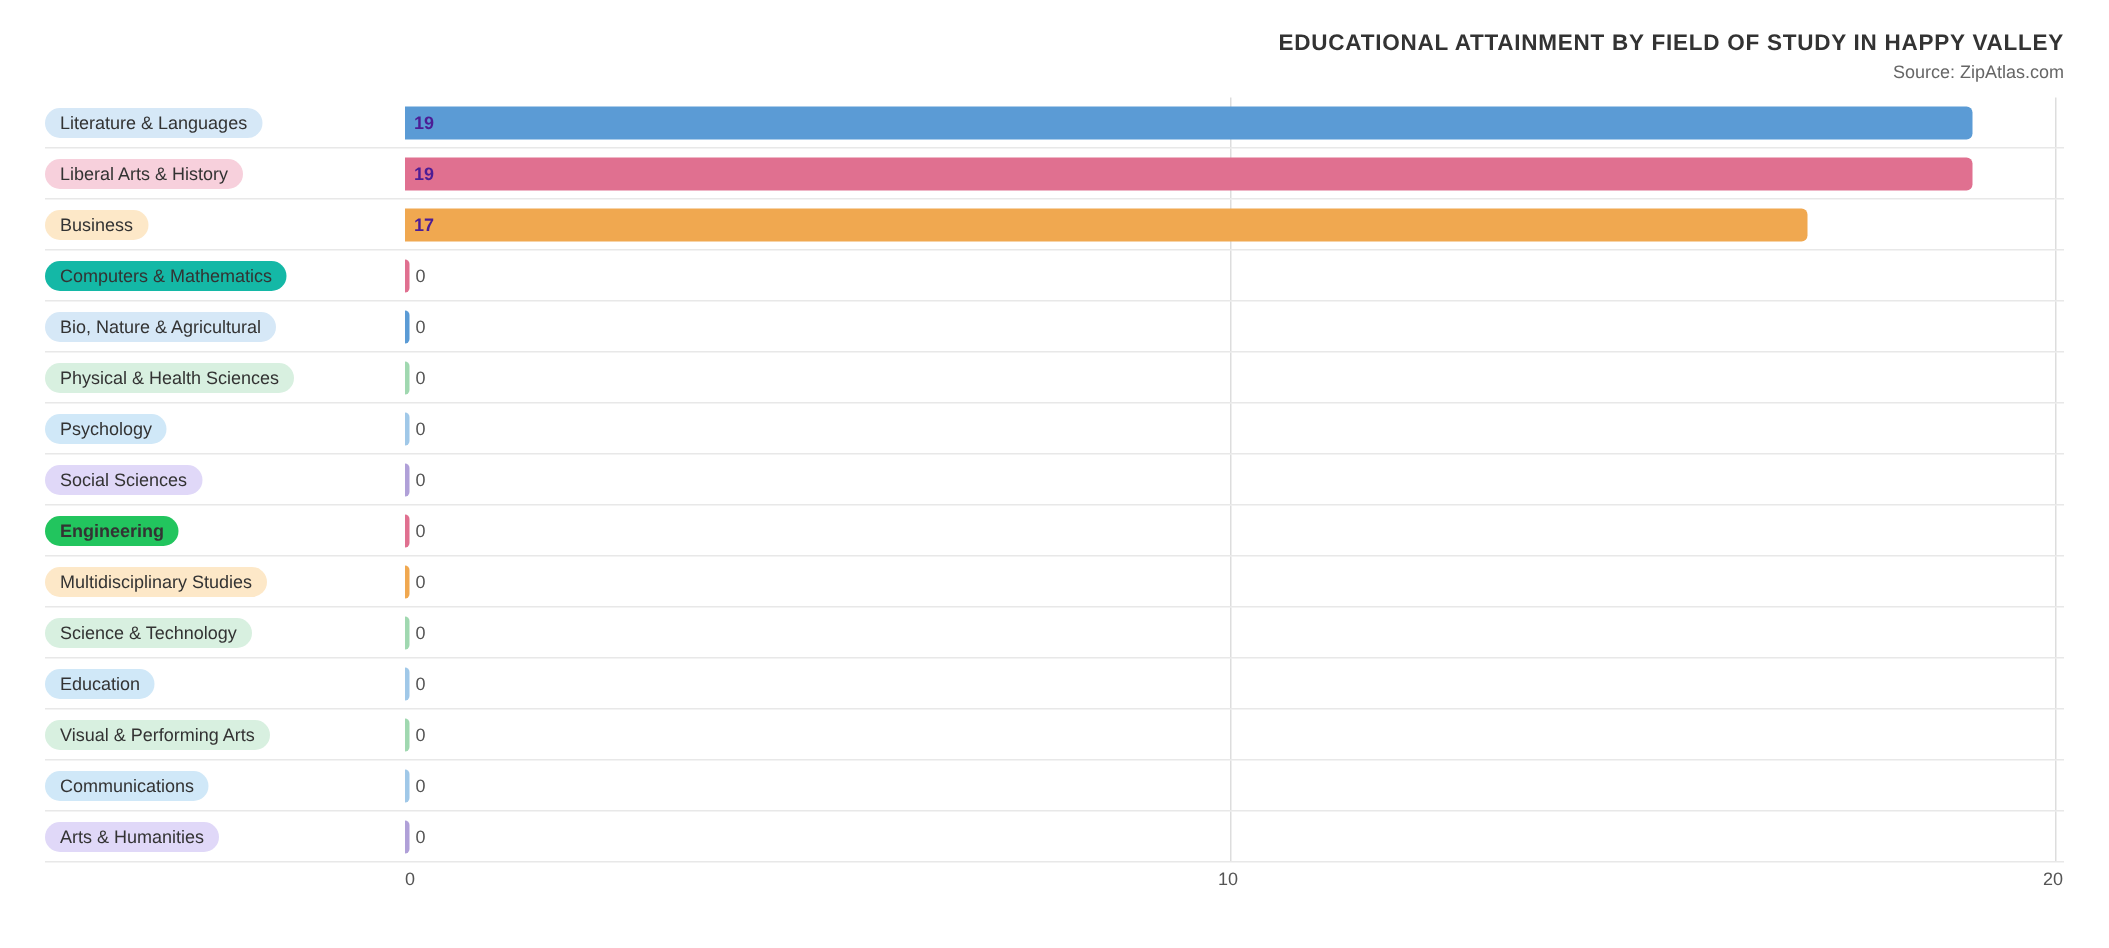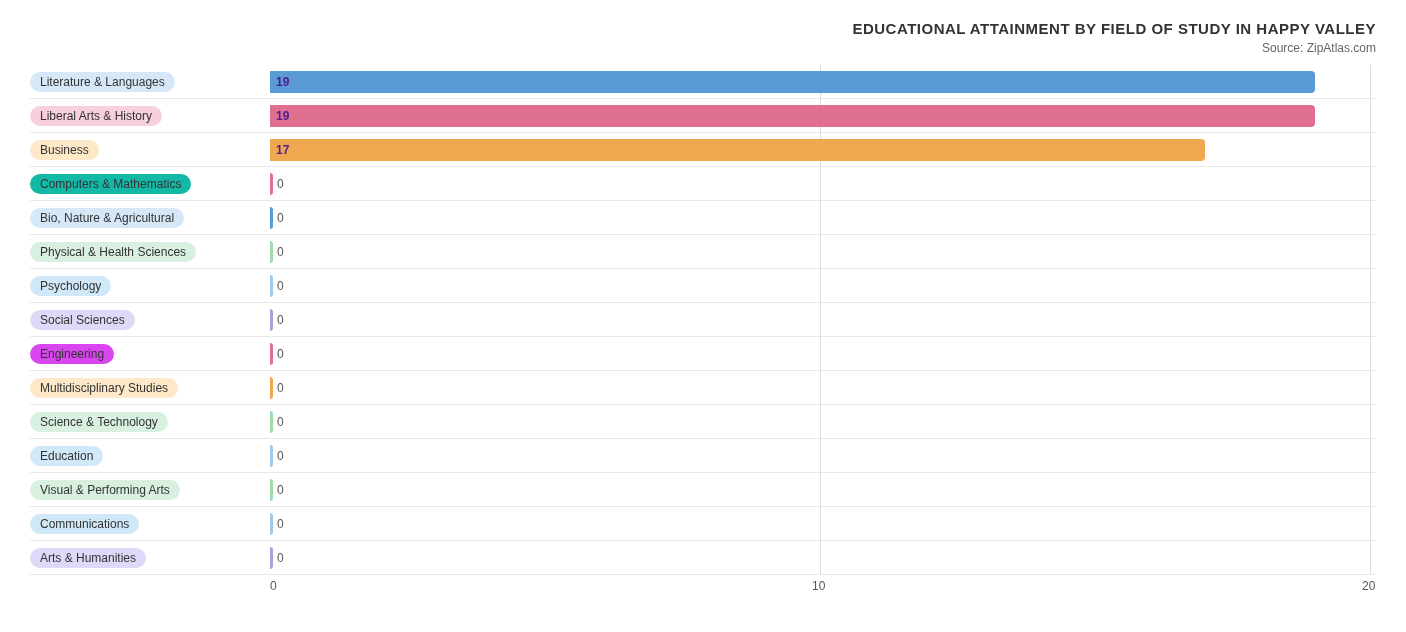--- a/index.html
+++ b/index.html
@@ -185,21 +185,21 @@
       </div>
       <div class="bar-area">
         <div style="position: absolute; left: 550px; top: 0px; bottom: 0px; width: 1px; background: rgb(221, 221, 221);"></div>
         <div style="position: absolute; left: 1100px; top: 0px; bottom: 0px; width: 1px; background: rgb(221, 221, 221);"></div>
         <div class="bar" style="width: 3px; background: rgb(176, 160, 216);"></div>
         <span class="bar-value-outside">0</span>
       </div>
     </div>
     <div class="bar-row">
       <div class="bar-label">
-        <span class="label-pill" style="background: #d946ef;">Engineering</span>
+        <span class="label-pill" style="background: #22c55e; font-weight: bold;">Engineering</span>
       </div>
       <div class="bar-area">
         <div style="position: absolute; left: 550px; top: 0px; bottom: 0px; width: 1px; background: rgb(221, 221, 221);"></div>
         <div style="position: absolute; left: 1100px; top: 0px; bottom: 0px; width: 1px; background: rgb(221, 221, 221);"></div>
         <div class="bar" style="width: 3px; background: rgb(224, 112, 144);"></div>
         <span class="bar-value-outside">0</span>
       </div>
     </div>
     <div class="bar-row">
       <div class="bar-label">

